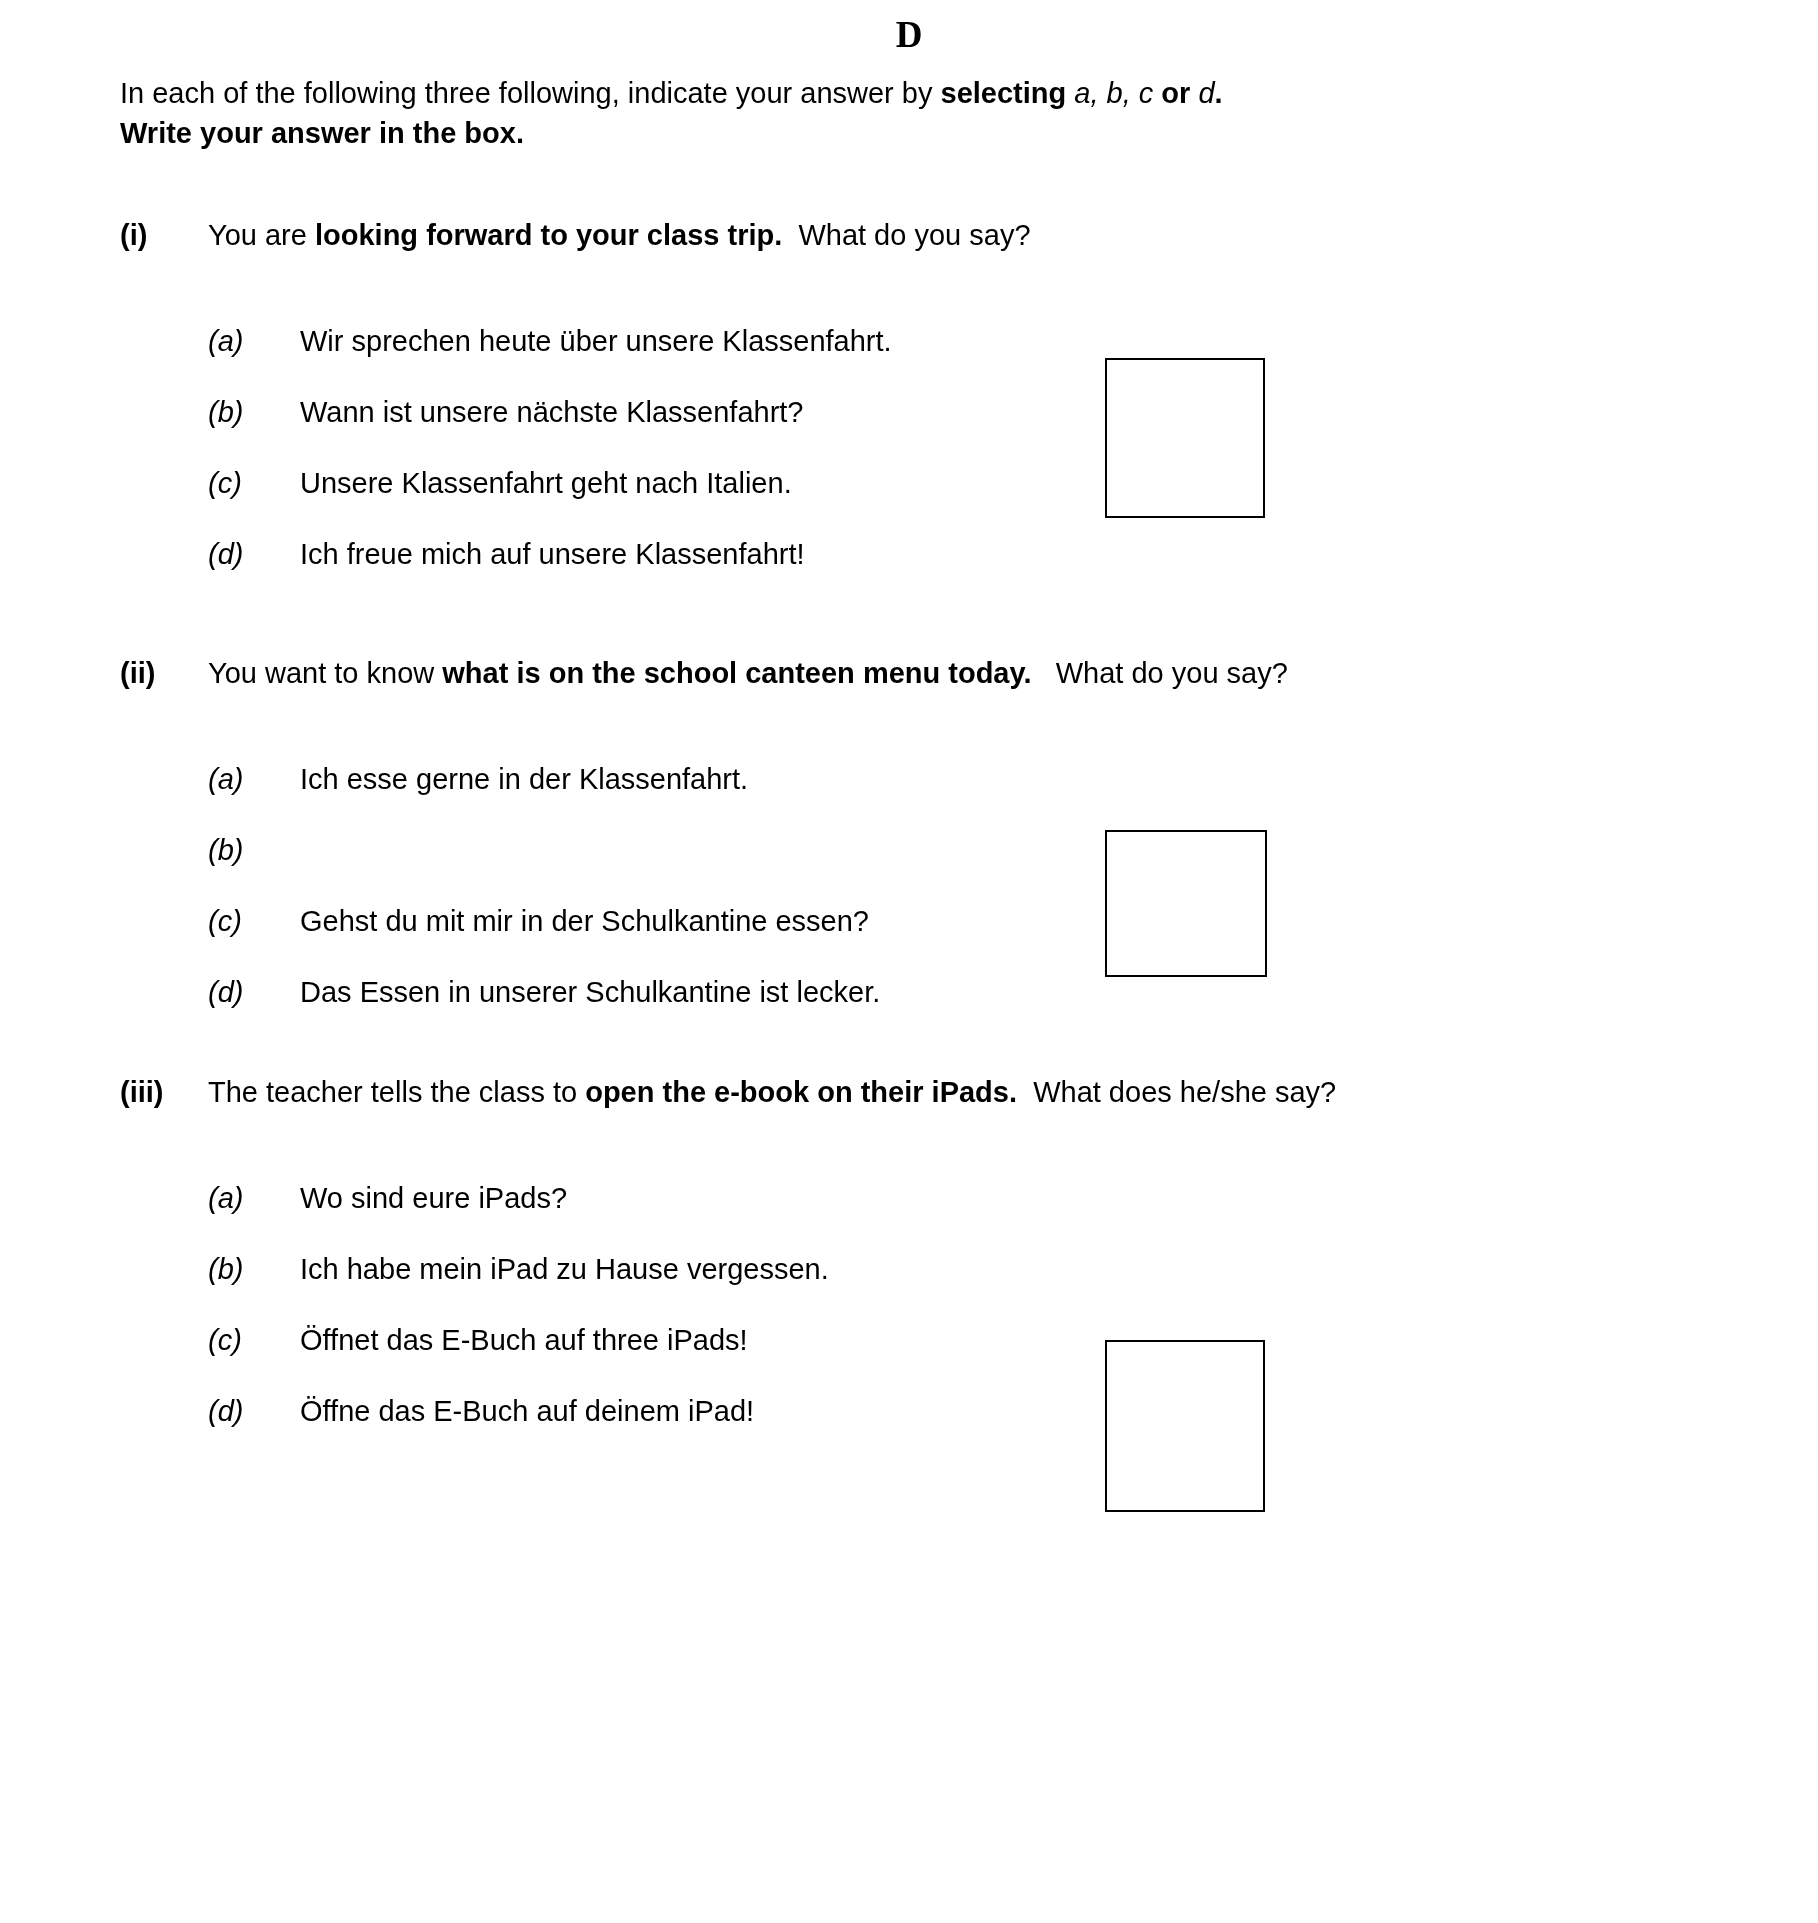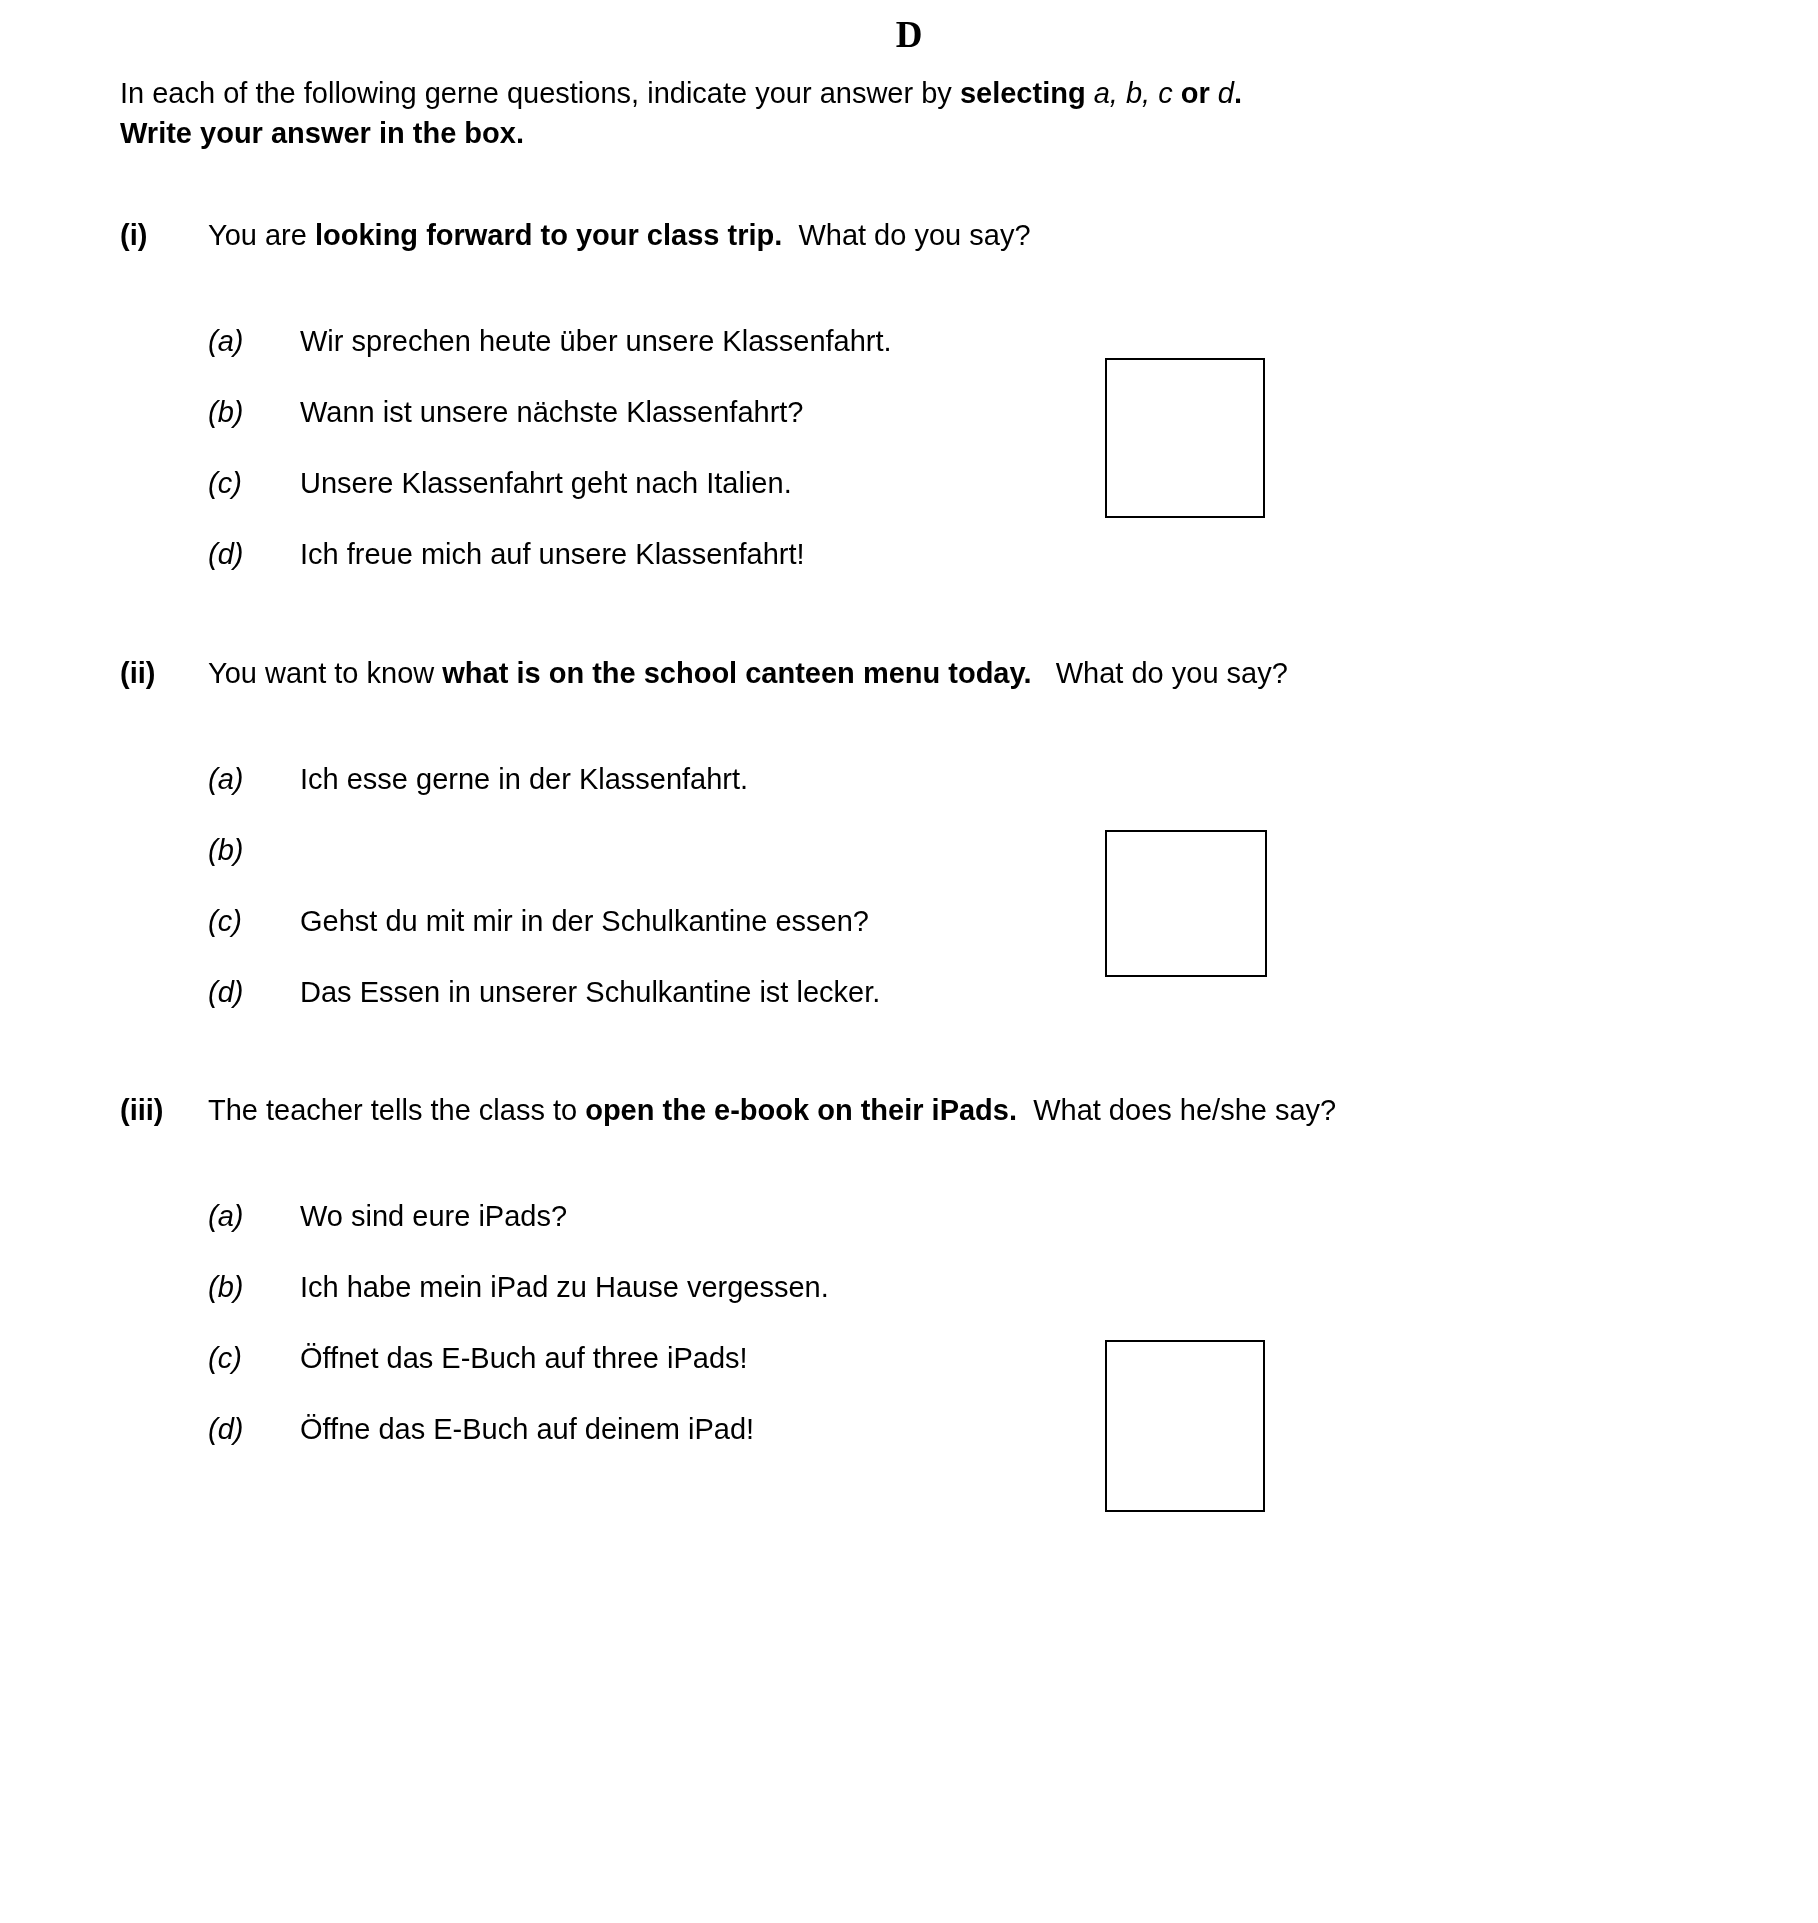--- a/index.html
+++ b/index.html
@@ -26,21 +26,21 @@
   .instructions {
     margin: 16px 120px 0 120px;
     white-space: pre-wrap;
   }
   .b  { font-weight: bold; }
   .bi { font-weight: normal; font-style: italic; }
 
   .question { margin-left: 120px; margin-right: 120px; }
   .q1 { margin-top: 62px; }
   .q2 { margin-top: 79px; }
-  .q3 { margin-top: 78px; }
+  .q3 { margin-top: 60px; }
 
   .q-line { display: flex; white-space: pre-wrap; }
   .q-num  { width: 88px; flex-shrink: 0; font-weight: bold; }
 
   .options { margin-top: 66px; margin-left: 88px; }
   .option  { display: flex; margin-bottom: 31px; }
   .opt-letter { width: 92px; flex-shrink: 0; font-style: italic; }
   .opt-text   { white-space: pre-wrap; }
 
   .answer-box {
@@ -54,21 +54,21 @@
   .box2 { top: 830px;  height: 147px; width: 162px; }
   .box3 { top: 1340px; height: 172px; }
 </style>
 </head>
 <body>
 
 <div class="page">
 
   <div class="title">D</div>
 
-  <div class="instructions"><span>In each of the following gerne questions, indicate your answer by </span><span class="b">selecting </span><span class="bi">a, b, c</span><span class="b"> or </span><span class="bi">d</span><span class="b">.</span><br><span class="b">Write your answer in the box.</span></div>
+  <div class="instructions"><span>In each of the following three following, indicate your answer by </span><span class="b">selecting </span><span class="bi">a, b, c</span><span class="b"> or </span><span class="bi">d</span><span class="b">.</span><br><span class="b">Write your answer in the box.</span></div>
 
   <section class="question q1">
     <div class="q-line">
       <span class="q-num">(i)</span>
       <span class="q-text"><span>You are </span><span class="b">looking forward to your class trip.</span><span>  What do you say?</span></span>
     </div>
     <div class="options">
       <div class="option">
         <span class="opt-letter">(a)</span>
         <span class="opt-text">Wir sprechen heute über unsere Klassenfahrt.</span>

